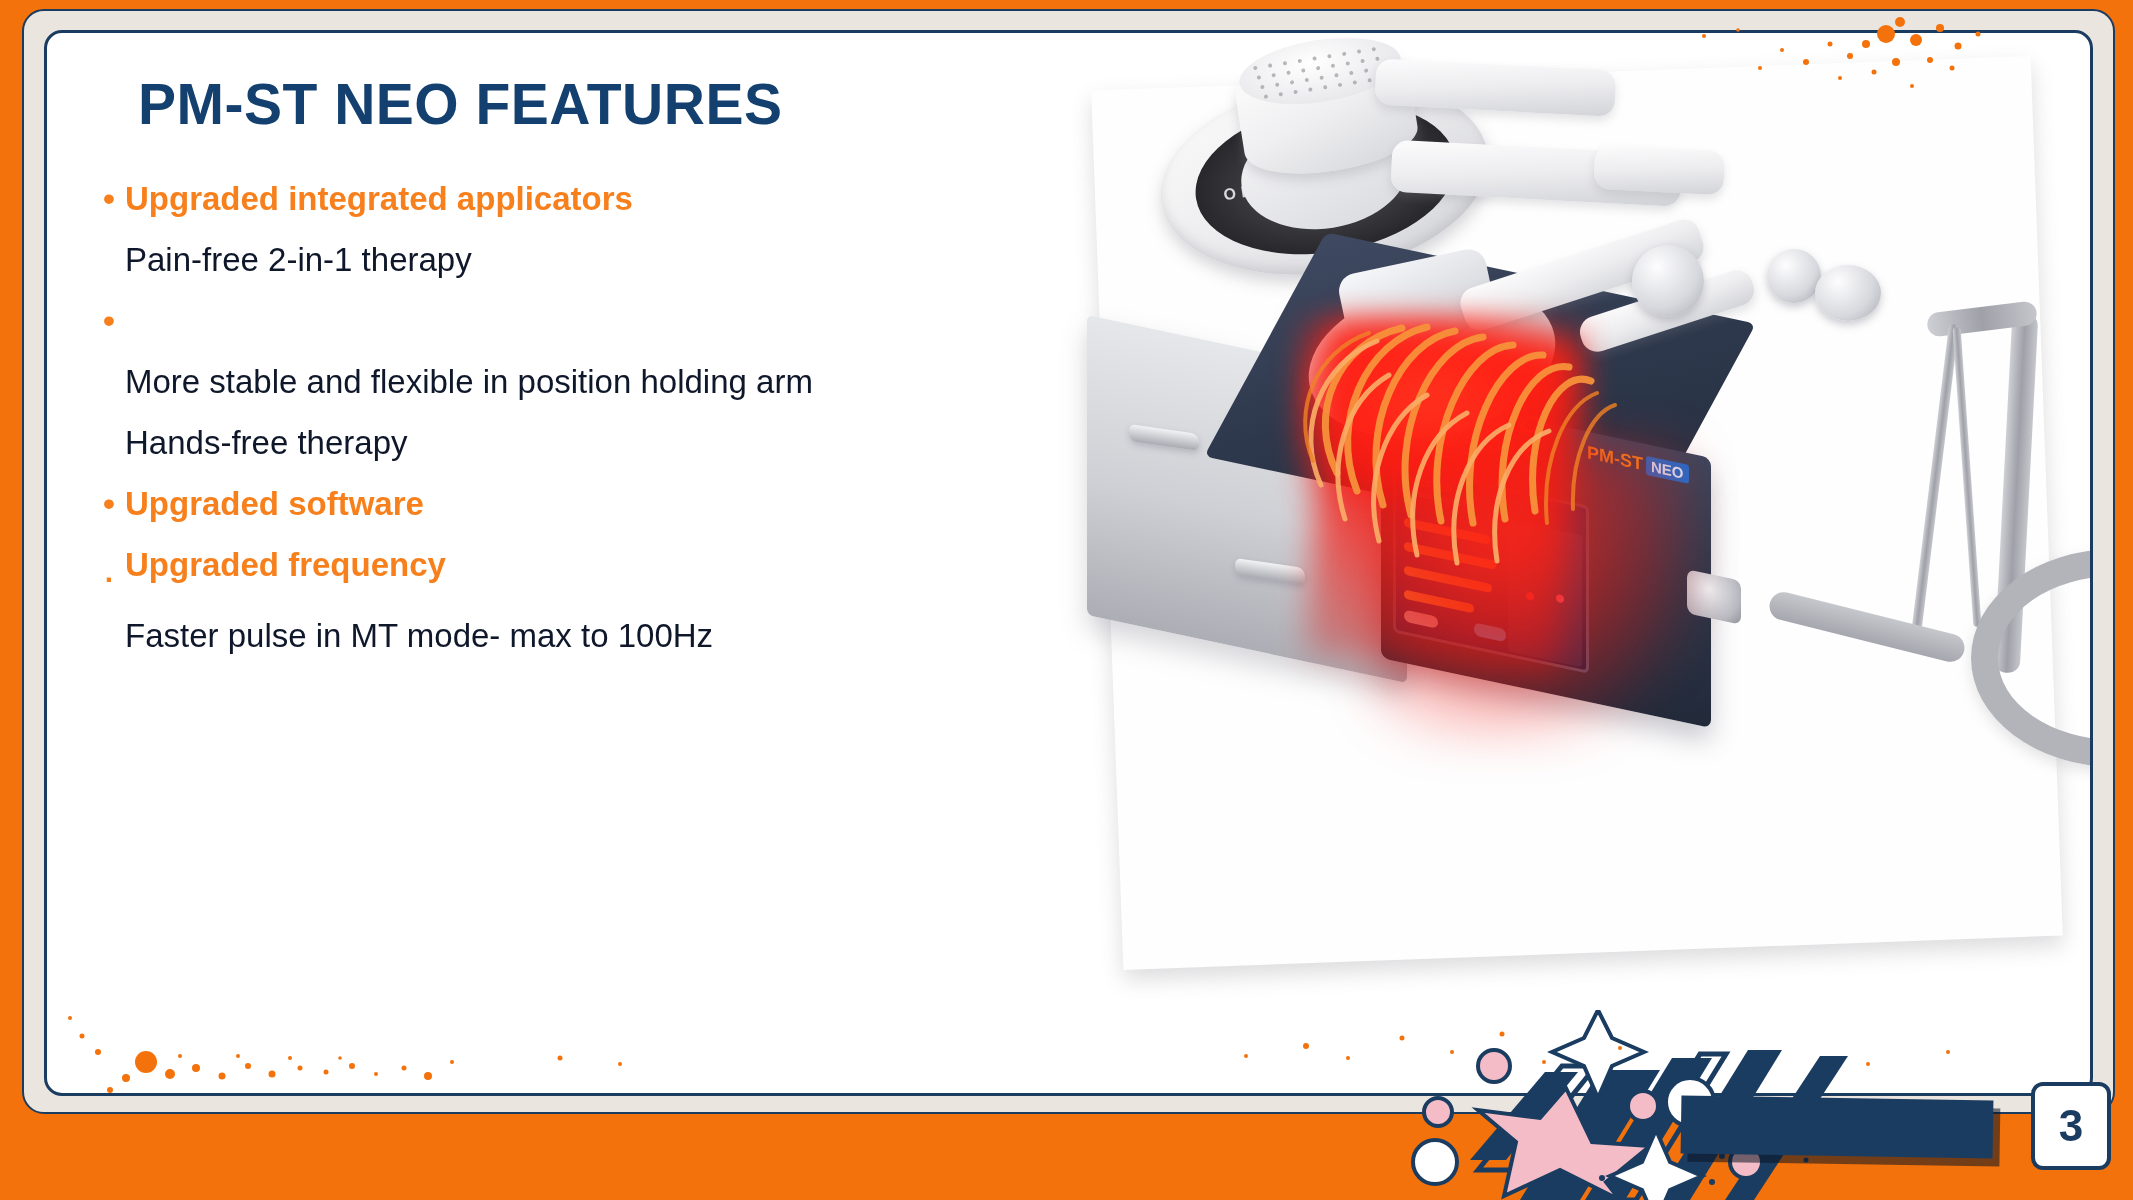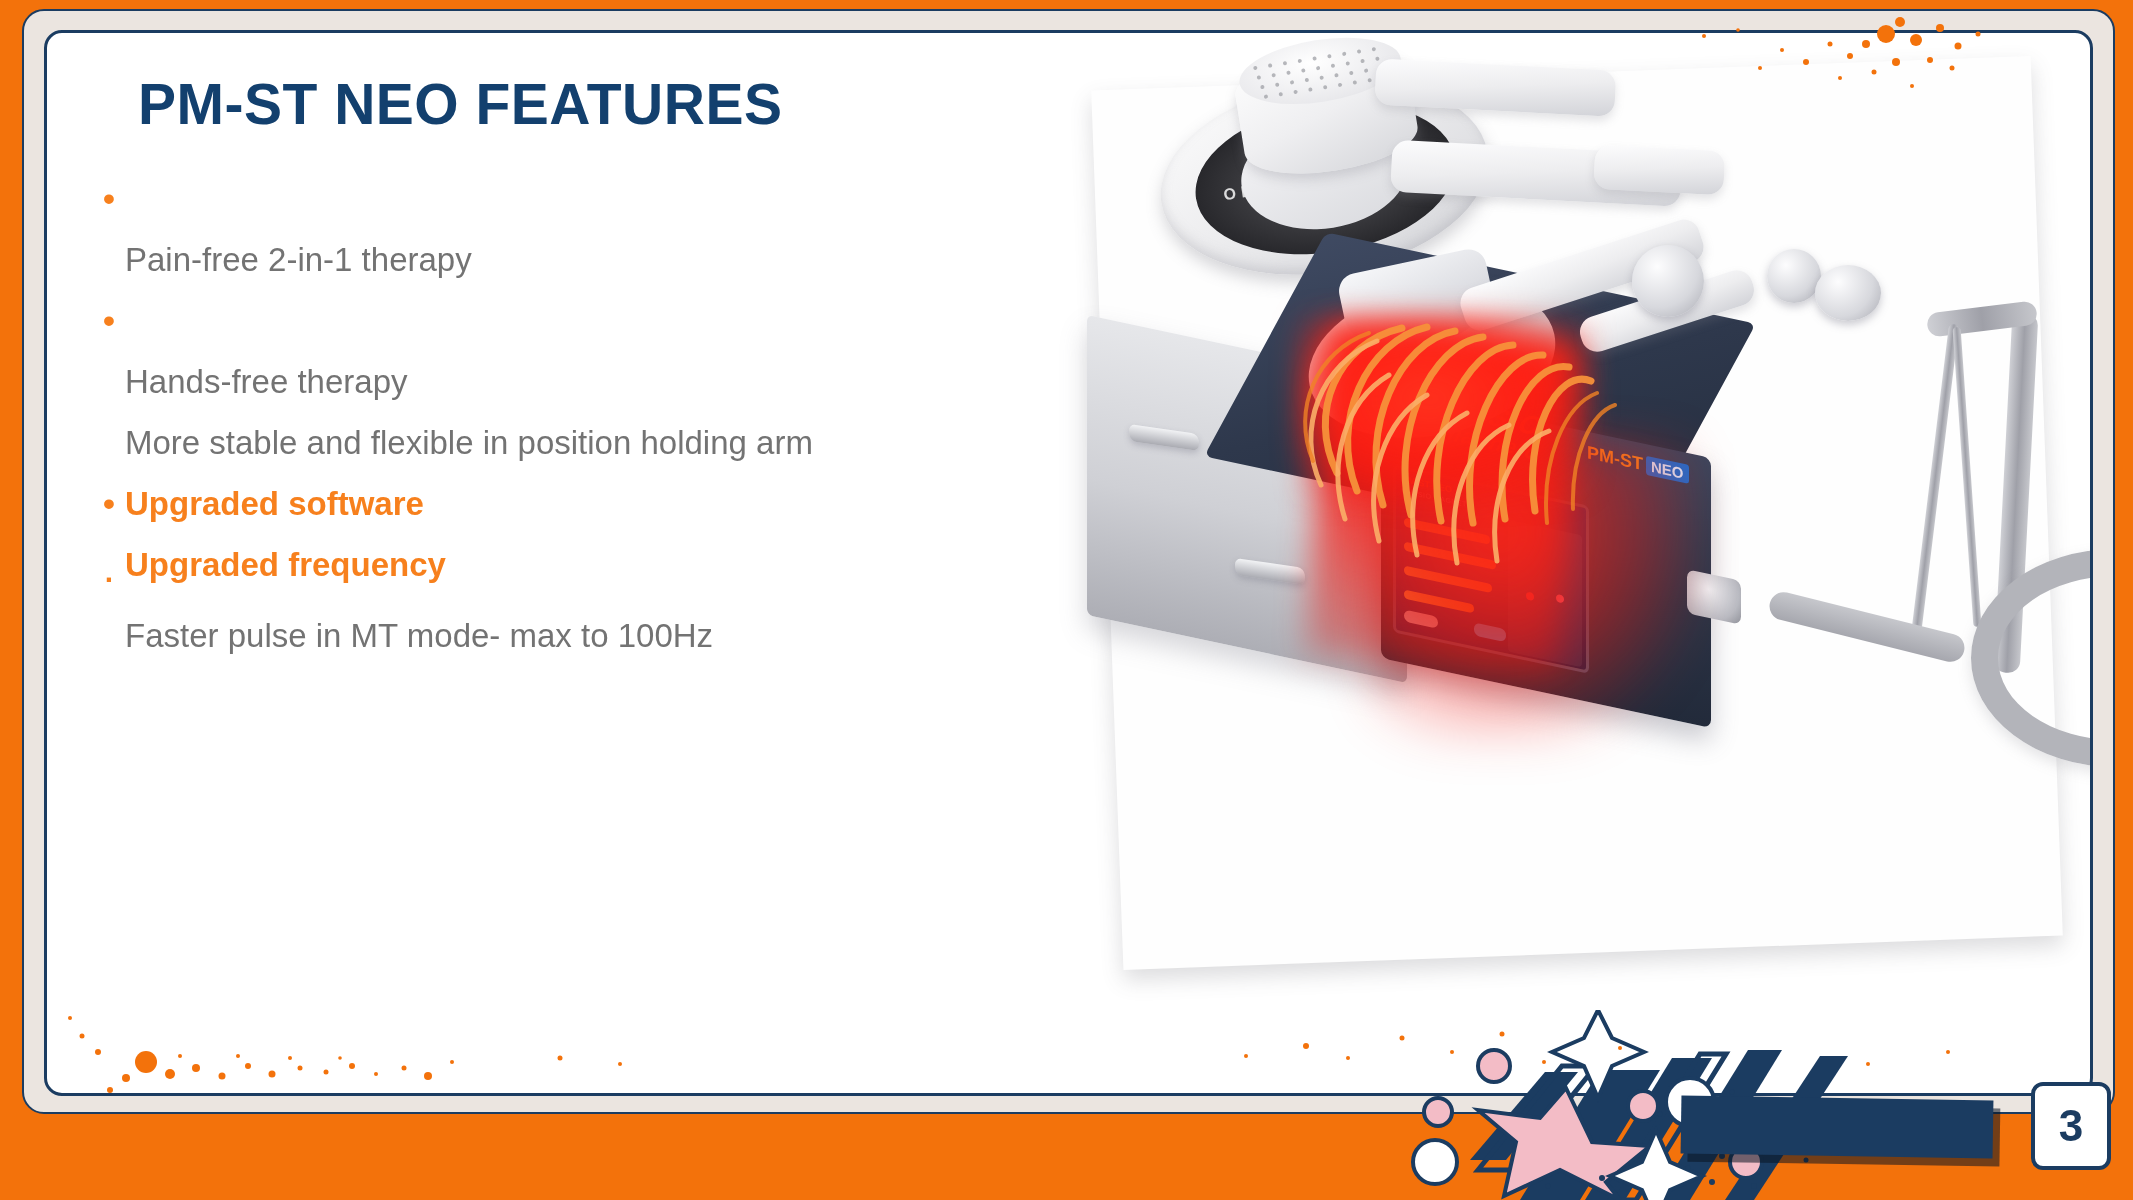--- a/index.html
+++ b/index.html
@@ -66,21 +66,21 @@
     font-size:33px;
     line-height:48px;
     white-space:nowrap;
   }
   .sub-row{
     display:flex; align-items:flex-start;
     margin-bottom:9px; min-height:52px;
   }
   .sub-pad{ width:32px; flex:0 0 32px; }
   .b-sub{
-    color:#737373;
+    color:#0f172a;
     font-size:33px;
     line-height:48px;
     white-space:nowrap;
   }
 
   
   #photo-wrap{
     position:absolute;
     left:1020px; top:-20px;
     width:1060px; height:1010px;
@@ -519,35 +519,36 @@
         </svg>
 
       </div>
     </div>
 
     <div id="text-col">
       <div id="page-title">PM-ST NEO FEATURES</div>
       <div id="bullet-list">
           <div class="bullet-row">
             <span class="bullet-dot">•</span>
+            <span class="b-head">Upgraded integrated applicators</span>
           </div>
           <div class="sub-row">
             <span class="sub-pad"></span>
             <span class="b-sub">Pain-free 2-in-1 therapy</span>
           </div>
           <div class="bullet-row">
             <span class="bullet-dot">•</span>
           </div>
           <div class="sub-row">
             <span class="sub-pad"></span>
-            <span class="b-sub">Hands-free therapy</span>
+            <span class="b-sub">More stable and flexible in position holding arm</span>
           </div>
           <div class="sub-row">
             <span class="sub-pad"></span>
-            <span class="b-sub">More stable and flexible in position holding arm</span>
+            <span class="b-sub">Hands-free therapy</span>
           </div>
           <div class="bullet-row">
             <span class="bullet-dot">•</span>
             <span class="b-head">Upgraded software</span>
           </div>
           <div class="bullet-row">
             <span class="bullet-dot low">.</span>
             <span class="b-head">Upgraded frequency</span>
           </div>
           <div class="sub-row">

